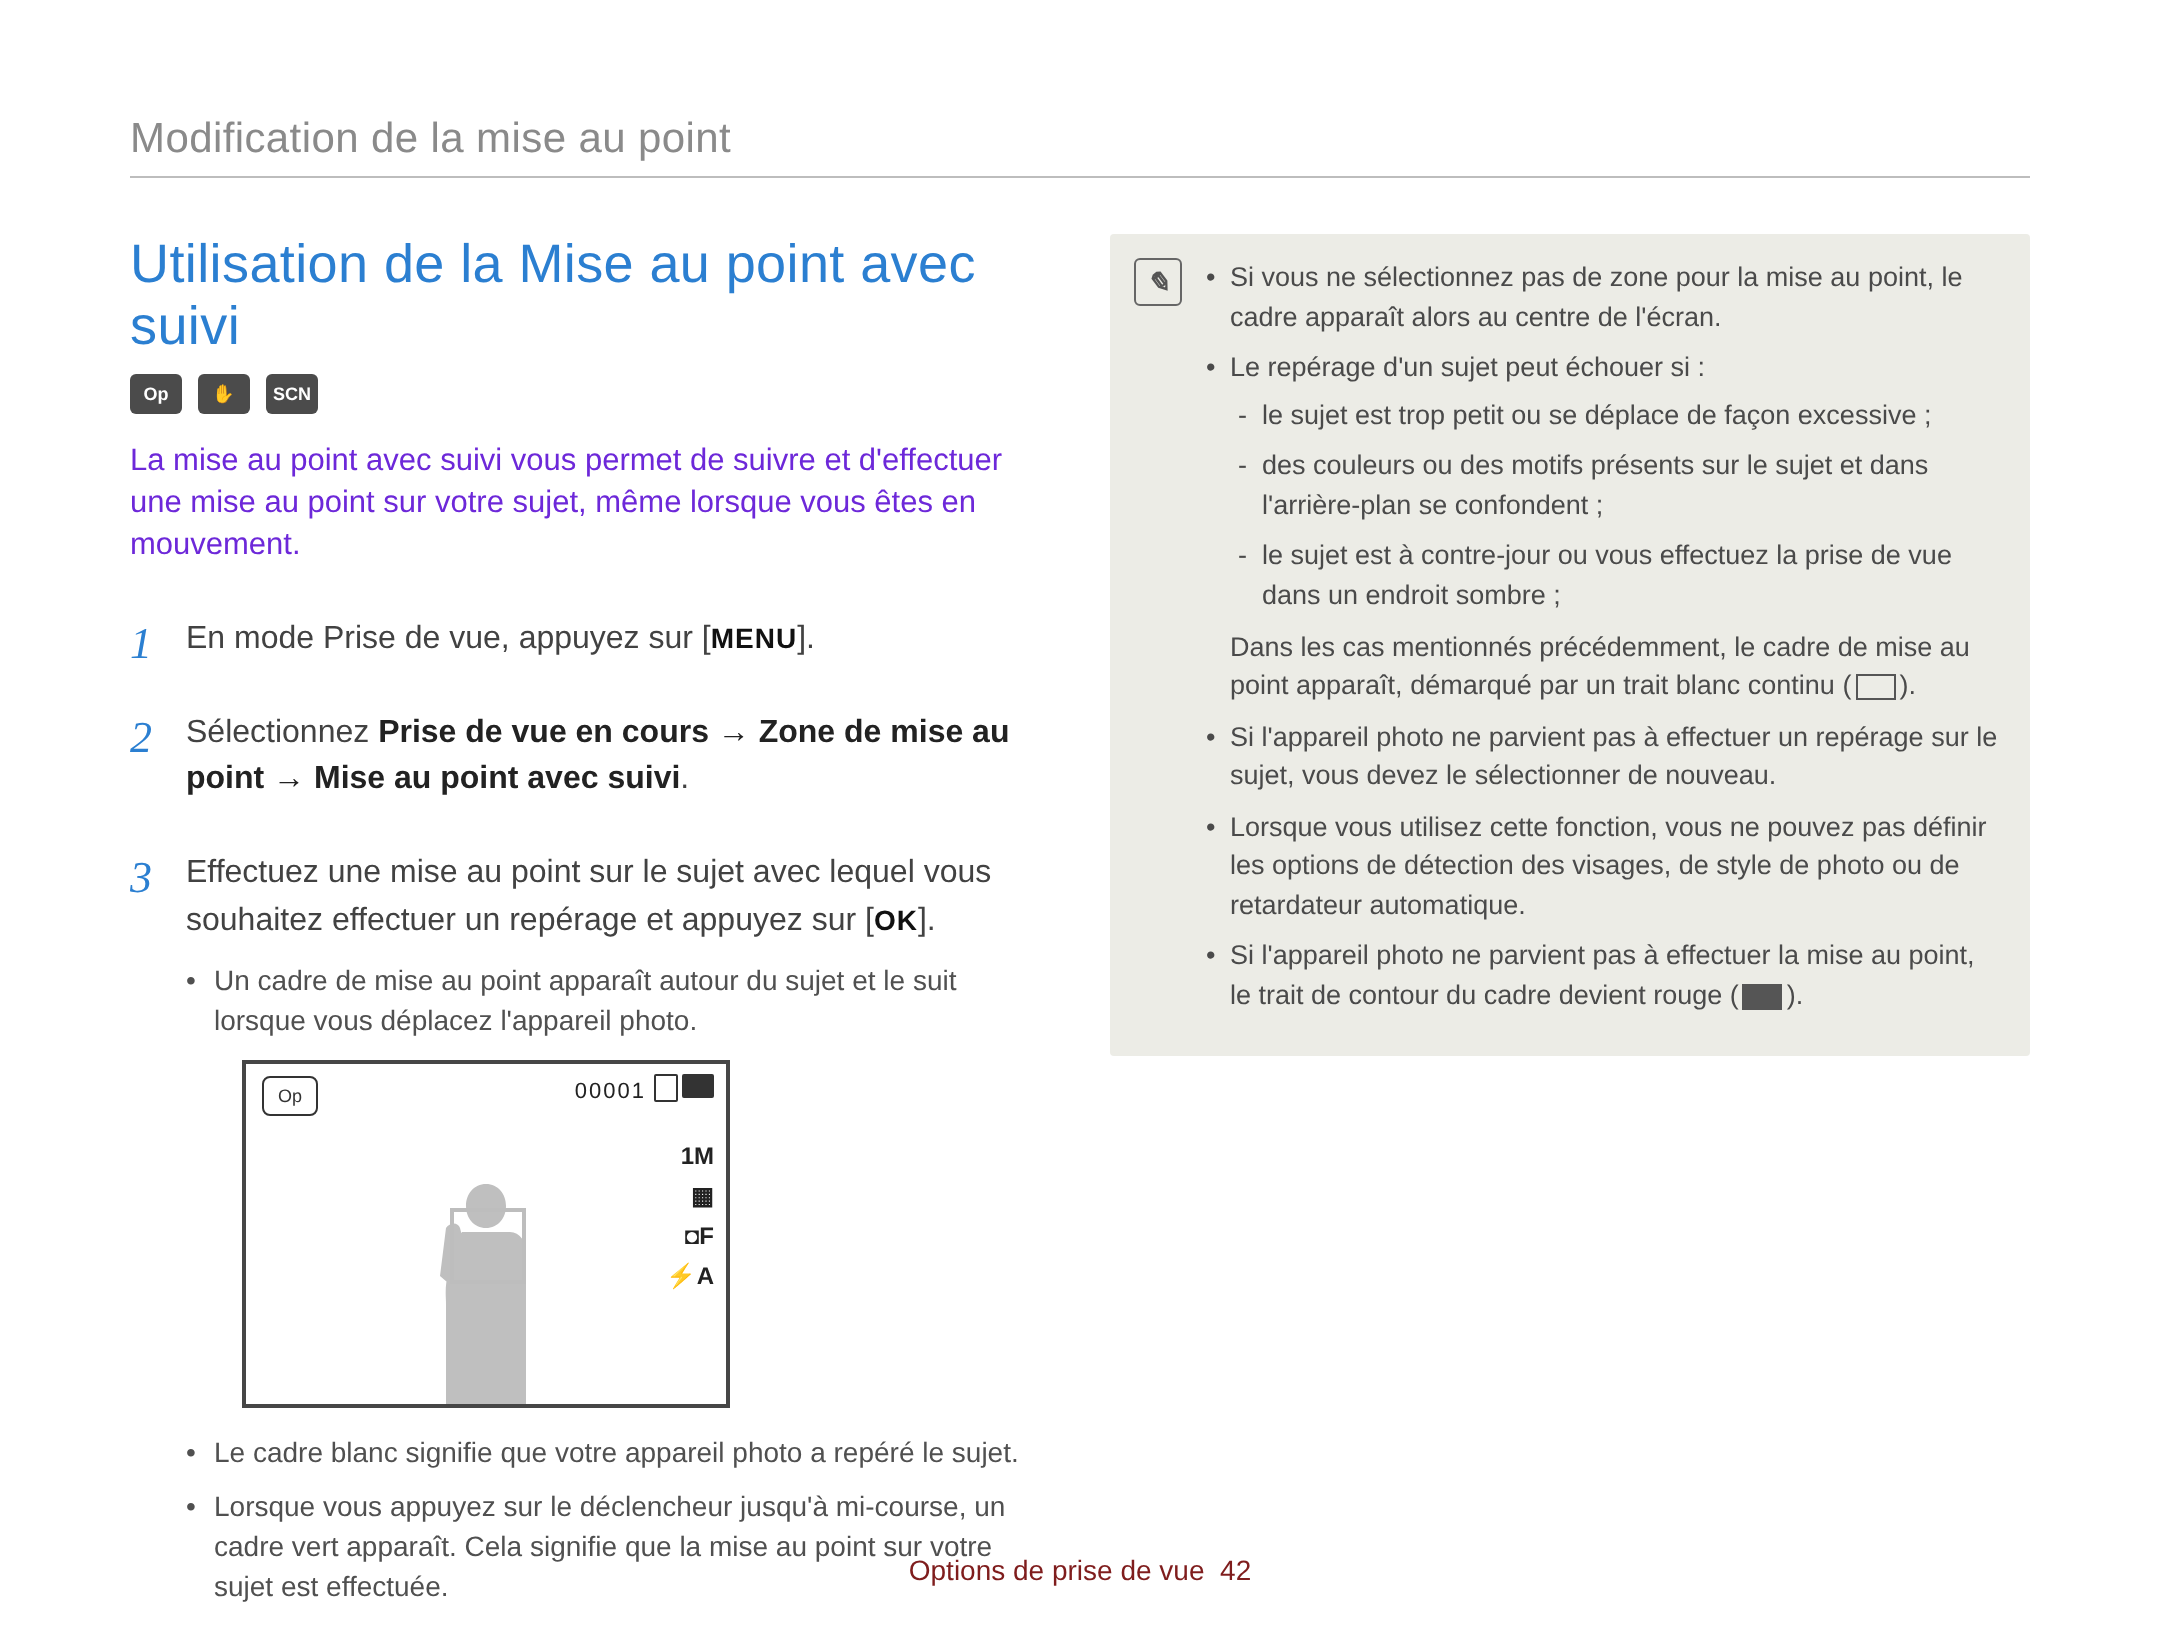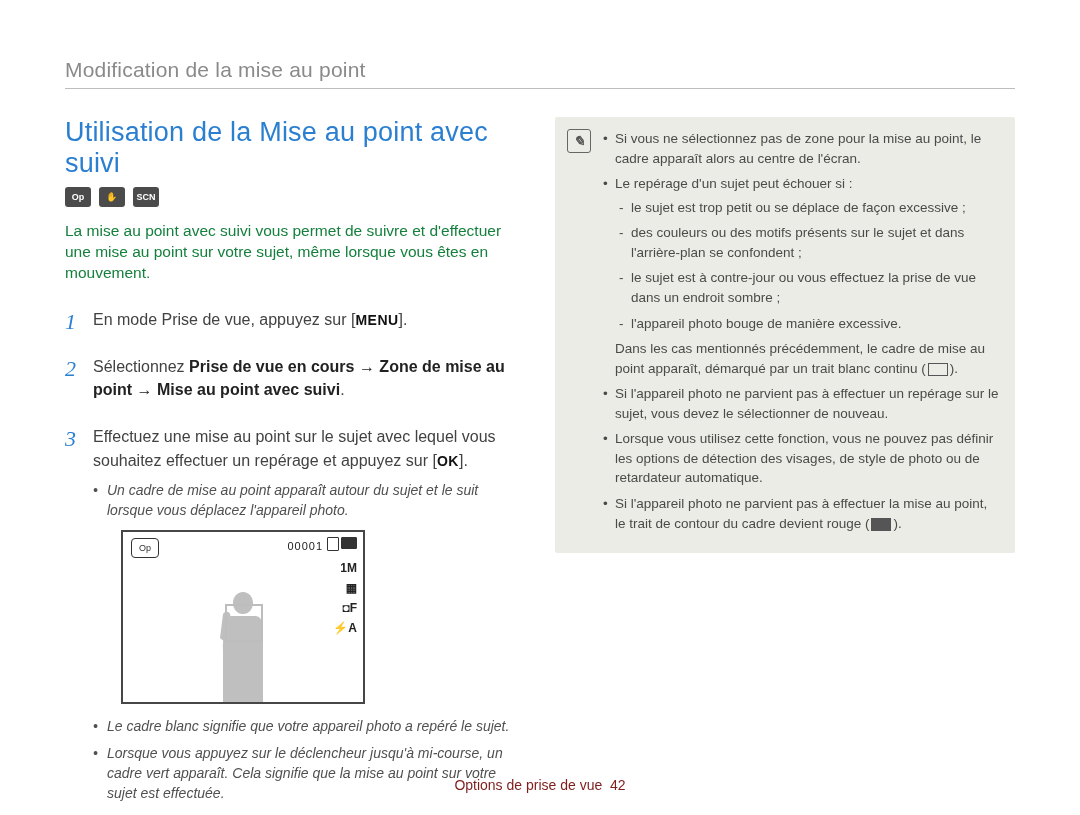--- a/index.html
+++ b/index.html
@@ -46,21 +46,21 @@
     margin-bottom:14px;
   }
   .mode-icon{
     width:26px;height:20px;background:#4b4b4b;border-radius:3px;
     display:flex;align-items:center;justify-content:center;color:#fff;
     font-size:9px;font-weight:600;
   }
   .intro{
     font-size:15.5px;
     line-height:1.35;
-    color:#15803d;
+    color:#6d28d9;
     margin:12px 0 18px 0;
   }
   ol.steps{
     list-style:none;margin:0;padding:0;
     counter-reset:step;
   }
   ol.steps>li{
     position:relative;
     padding-left:28px;
     margin-bottom:14px;
@@ -85,21 +85,20 @@
     font-weight:700;
     color:#111;
     letter-spacing:0.5px;
     font-size:14px;
     vertical-align:baseline;
   }
   ul.bullets{
     list-style:none;
     margin:8px 0 0 0;
     padding:0 0 0 0;
-    font-style:italic;
   }
   ul.bullets>li{
     position:relative;
     padding-left:14px;
     font-size:14px;
     line-height:1.45;
     color:#505050;
     margin-bottom:6px;
   }
   ul.bullets>li::before{
@@ -122,21 +121,21 @@
   .cam-counter{
     position:absolute;top:7px;right:40px;font-size:11px;letter-spacing:1px;color:#222;font-weight:400;
   }
   .cam-sd{
     position:absolute;top:5px;right:24px;width:10px;height:12px;border:1.5px solid #333;border-radius:1px;
   }
   .cam-batt{
     position:absolute;top:5px;right:6px;width:14px;height:10px;border:1.5px solid #333;border-radius:1px;background:#333;
   }
   .cam-side-icons{
-    position:absolute;right:6px;top:30px;display:flex;flex-direction:column;gap:8px;
+    position:absolute;right:6px;top:40px;display:flex;flex-direction:column;gap:8px;
   }
   .cam-side-icons span{
     font-size:12px;color:#222;font-weight:600;text-align:right;line-height:1;
   }
   .silhouette{
     position:absolute;bottom:0;left:80px;width:70px;height:110px;
   }
   .silhouette svg{width:100%;height:100%;}
   .target-box{
     position:absolute;left:102px;top:72px;width:34px;height:34px;
@@ -238,21 +237,20 @@
       <div class="notebox">
         <div class="note-icon">✎</div>
         <ul>
           <li>Si vous ne sélectionnez pas de zone pour la mise au point, le cadre apparaît alors au centre de l'écran.</li>
           <li>
             <span>Le repérage d'un sujet peut échouer si :</span>
             <ul>
               <li>le sujet est trop petit ou se déplace de façon excessive ;</li>
               <li>des couleurs ou des motifs présents sur le sujet et dans l'arrière-plan se confondent ;</li>
               <li>le sujet est à contre-jour ou vous effectuez la prise de vue dans un endroit sombre ;</li>
-              <li>l'appareil photo bouge de manière excessive.</li>
             </ul>
             <div style="padding-left:0">
               <span>Dans les cas mentionnés précédemment, le cadre de mise au point apparaît, démarqué par un trait blanc continu (</span><span class="inline-rect"></span><span>).</span>
             </div>
           </li>
           <li>Si l'appareil photo ne parvient pas à effectuer un repérage sur le sujet, vous devez le sélectionner de nouveau.</li>
           <li>Lorsque vous utilisez cette fonction, vous ne pouvez pas définir les options de détection des visages, de style de photo ou de retardateur automatique.</li>
           <li>
             <span>Si l'appareil photo ne parvient pas à effectuer la mise au point, le trait de contour du cadre devient rouge (</span><span class="inline-rect solid"></span><span>).</span>
           </li>

